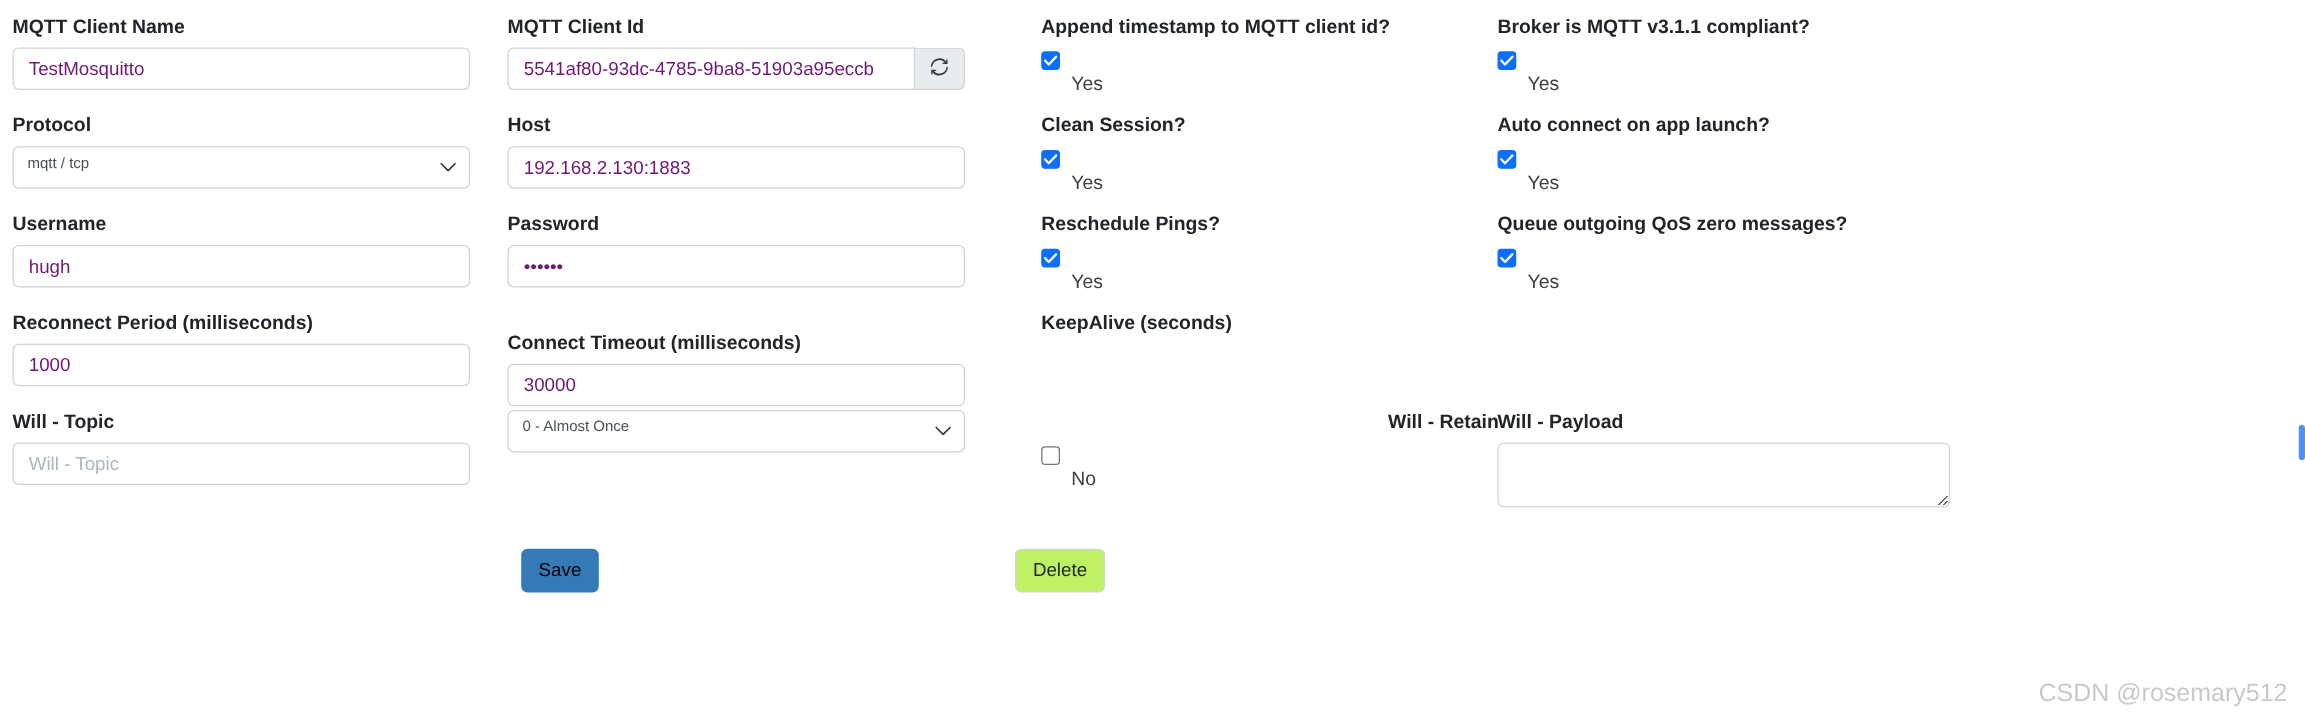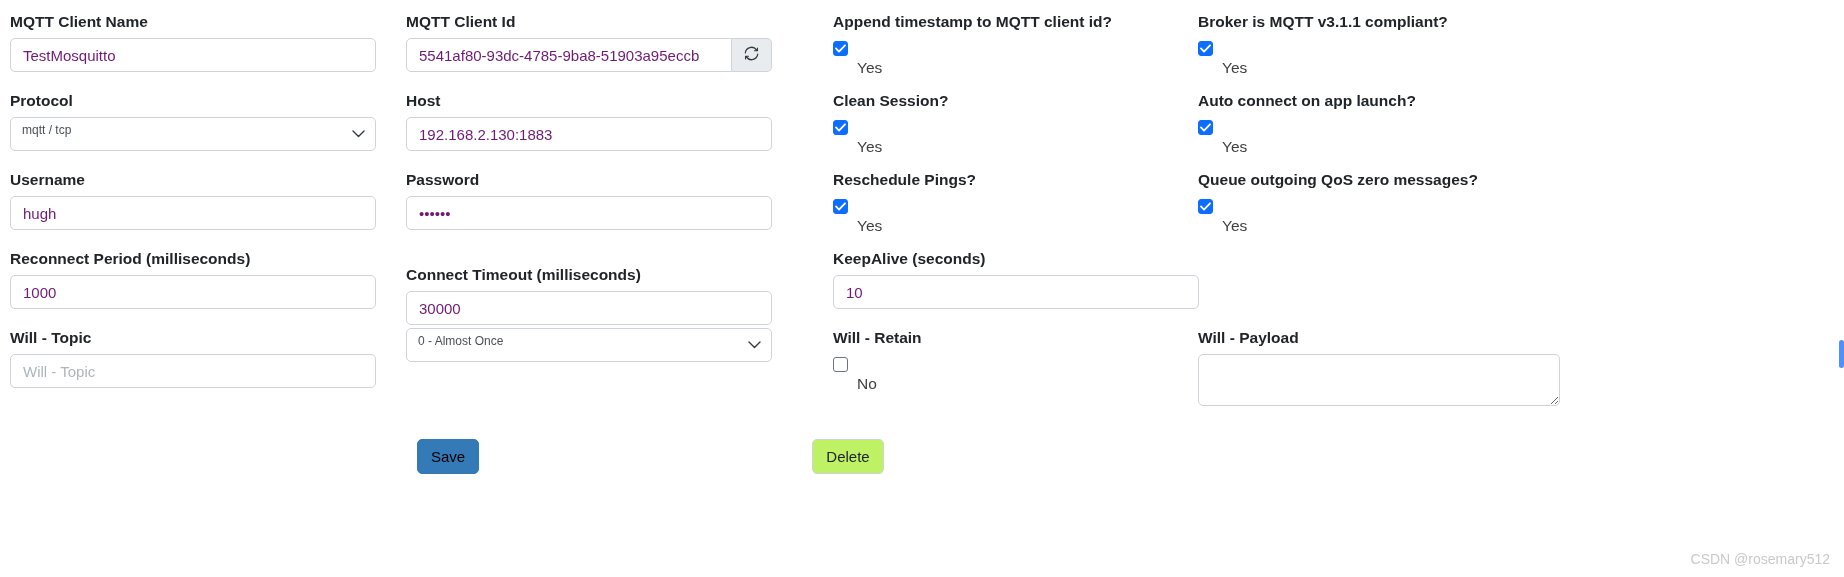--- a/index.html
+++ b/index.html
@@ -176,21 +176,21 @@
     font-size: 15px;
     font-family: "Liberation Sans", sans-serif;
     cursor: pointer;
     padding: 0;
   }
 
   .watermark {
     position: absolute;
     right: 14px;
     bottom: 10px;
-    font-size: 14px;
+    font-size: 20px;
     color: #c9c9c9;
     white-space: nowrap;
   }
 
   .edge-scroll {
     position: absolute;
     right: 0;
     top: 340px;
     width: 5px;
     height: 28px;
@@ -307,24 +307,23 @@
         <svg width="11" height="9" viewBox="0 0 11 9">
             <path d="M1 4.4L4 7.6L10 1.3" stroke="#ffffff" stroke-width="1.8" fill="none" stroke-linecap="round" stroke-linejoin="round"></path>
           </svg>
       </span>
       <span class="cb-label">Yes</span>
     </div>
   </div>
 
   <div class="col col-3" style="top:249px; width:366px;">
     <div class="field-label">KeepAlive (seconds)</div>
-    <input class="text-input" type="text" value="10" style="">
-  </div>
-
-  <div class="col col-3" style="top:328px;">
+  </div>
+
+  <div class="col col-3" style="top:328px;text-align:right;">
     <div class="field-label">Will - Retain</div>
     <div class="check-row">
       <span class="cb unchecked"></span>
       <span class="cb-label">No</span>
     </div>
   </div>
 
   <div class="col col-4" style="top:12px;">
     <div class="field-label">Broker is MQTT v3.1.1 compliant?</div>
     <div class="check-row">

